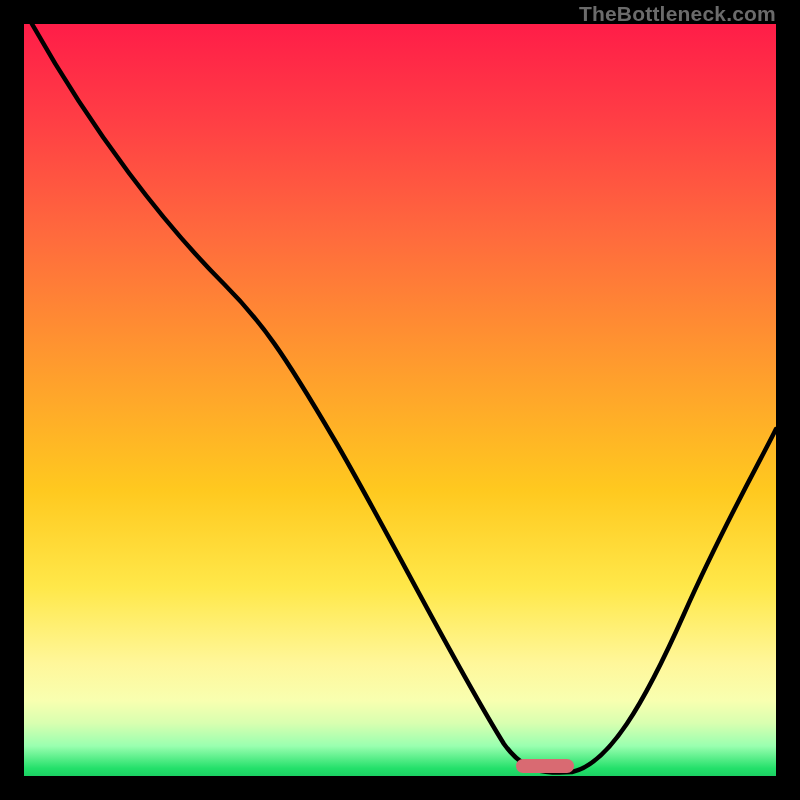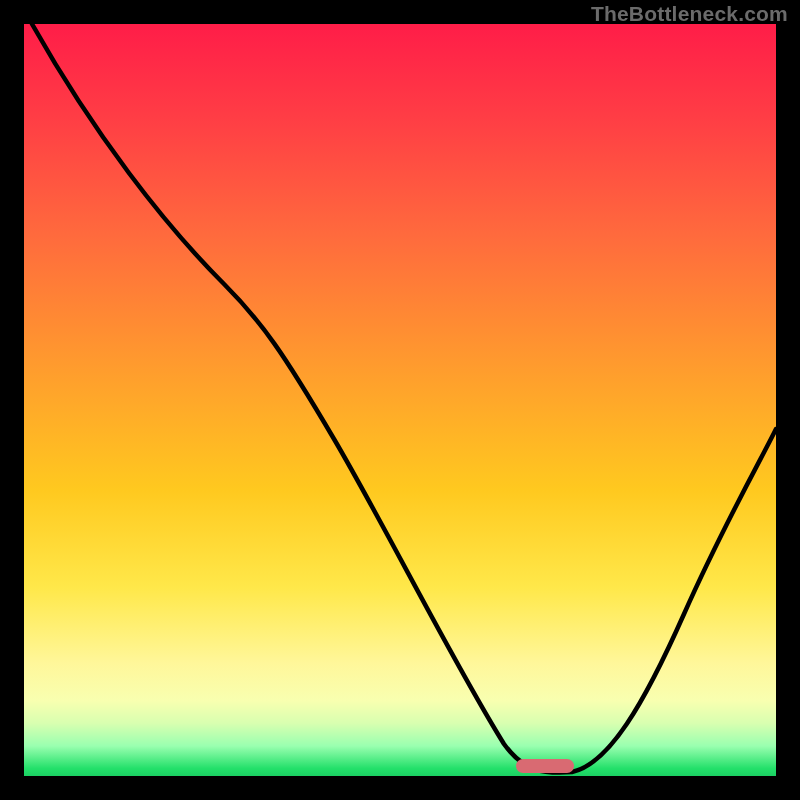--- a/index.html
+++ b/index.html
@@ -57,21 +57,21 @@
   }
   .marker {
     position: absolute;
     height: 14px;
     border-radius: 7px;
     background: #d96a72;
   }
   .watermark {
     position: absolute;
     top: 2px;
-    right: 12px;
+    right: 24px;
     color: #6b6b6b;
     font-size: 21px;
     font-weight: 600;
     letter-spacing: 0.2px;
     user-select: none;
   }
 </style>
 </head>
 <body>
 

